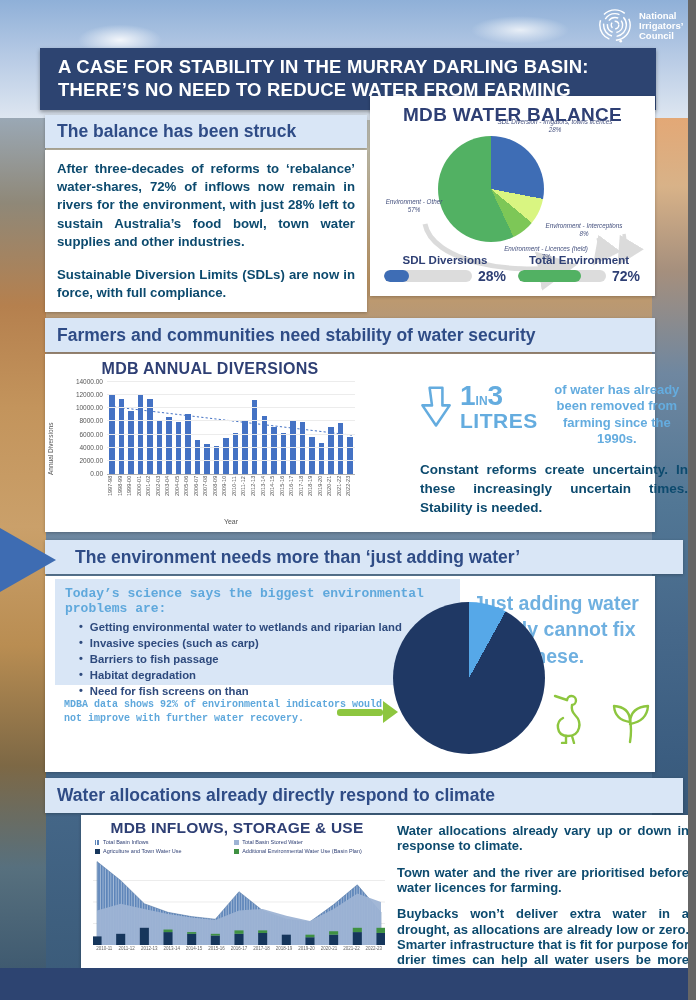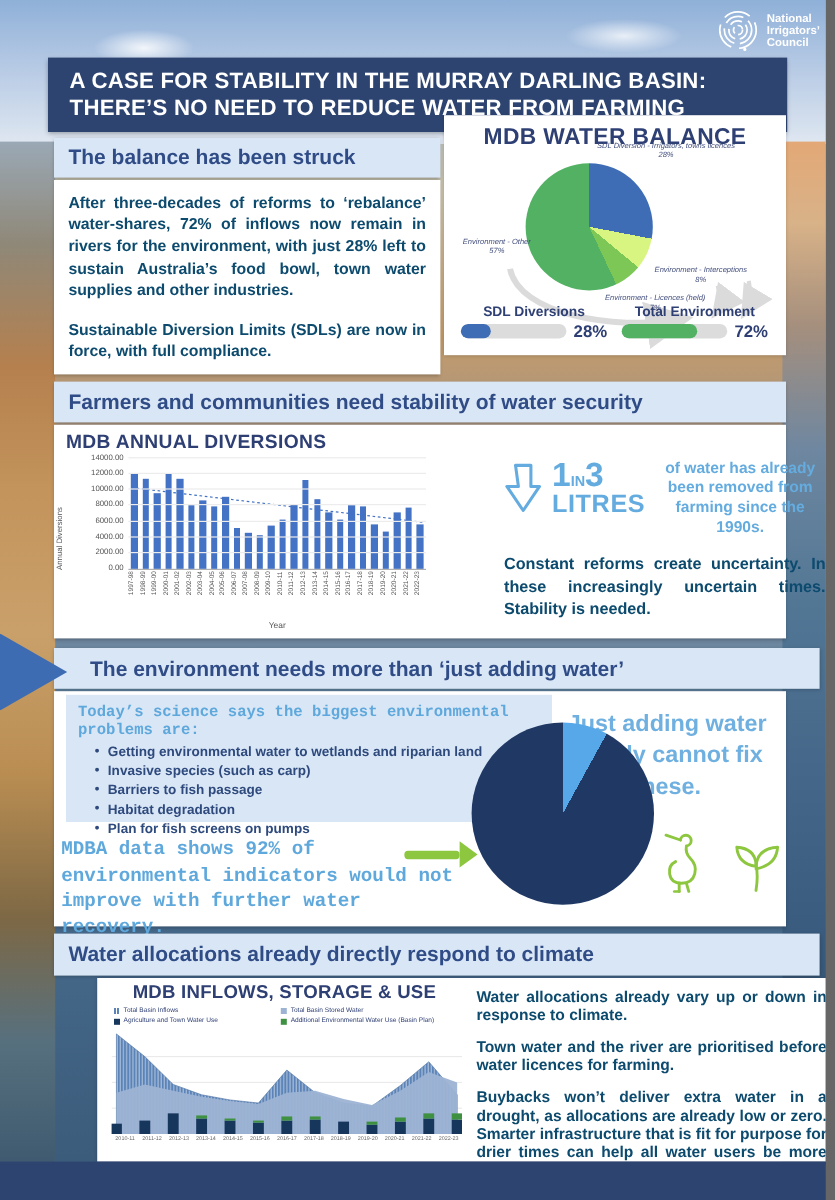--- a/index.html
+++ b/index.html
@@ -46,21 +46,21 @@
   .wb-row{display:flex;flex-direction:column;gap:2px;align-items:center;}
   .wb-bar-label{font-size:11.5px;font-weight:bold;color:#2e3f74;}
   .pill-wrap{display:flex;align-items:center;gap:6px;}
   .pill{width:88px;height:12px;border-radius:6px;background:#dcdcdc;overflow:hidden;}
   .pill-fill{height:100%;border-radius:6px;}
   .pill-val{font-size:14px;font-weight:bold;color:#2e3f74;}
 
   
   .s2-band{left:45px;top:318px;width:610px;height:34px;}
   .s2-panel{left:45px;top:354px;width:610px;height:178px;}
-  .ad-title{left:10px;top:6px;width:310px;text-align:left;font-size:16px;font-weight:bold;color:#2e3f74;letter-spacing:.3px;}
+  .ad-title{left:10px;top:6px;width:310px;text-align:center;font-size:16px;font-weight:bold;color:#2e3f74;letter-spacing:.3px;}
   .ad-ylab{left:2px;top:60px;width:14px;font-size:6.5px;color:#555;writing-mode:vertical-rl;transform:rotate(180deg);height:70px;text-align:center;}
   .ad-yticks{left:14px;top:24px;width:44px;height:100px;}
   .ad-ytick{position:absolute;right:0;font-size:6.5px;color:#555;}
   .ad-plot{left:62px;top:28px;width:248px;height:92px;border-bottom:1px solid #b0b0b0;}
   .ad-bars{position:absolute;inset:0;display:flex;align-items:flex-end;}
   .ad-col{flex:1;display:flex;justify-content:center;align-items:flex-end;height:100%;}
   .ad-bar{width:58%;}
   .ad-grid{position:absolute;left:0;width:100%;height:1px;background:#ececec;}
   .ad-trend{position:absolute;inset:0;width:100%;height:100%;}
   .ad-xlabels{left:62px;top:122px;width:248px;height:44px;display:flex;}
@@ -77,21 +77,21 @@
 
   
   .s3-arrow{left:0;top:528px;width:56px;height:64px;background:#3e6cb2;
             clip-path:polygon(0 0,100% 50%,0 100%);z-index:5;}
   .s3-band{left:45px;top:540px;width:638px;height:34px;}
   .s3-panel{left:45px;top:576px;width:610px;height:196px;}
   .s3-bluebox{left:10px;top:3px;width:405px;height:106px;background:#d9e6f6;padding:7px 10px;box-sizing:border-box;}
   .s3-intro{font-size:13px;}
   .bullet-row{display:flex;gap:7px;font-size:11.3px;font-weight:bold;color:#2e4a7d;line-height:1.42;padding-left:14px;}
   .bullet-row .dot{font-size:11px;}
-  .s3-mdba{left:6px;top:122px;width:330px;font-size:16px;line-height:1.35;text-align:left;}
+  .s3-mdba{left:19px;top:122px;width:330px;font-size:10px;line-height:1.35;text-align:left;}
   .env-pie{left:348px;top:26px;width:152px;height:152px;border-radius:50%;z-index:2;}
   .green-arrow{left:292px;top:125px;display:flex;align-items:center;z-index:3;}
   .green-arrow .shaft{width:46px;height:7px;background:#8dc63f;border-radius:3px;}
   .green-arrow .head{width:0;height:0;border-left:15px solid #8dc63f;border-top:11px solid transparent;border-bottom:11px solid transparent;}
   .s3-callout{left:412px;top:14px;width:198px;text-align:center;font-size:19.5px;font-weight:bold;color:#6fb0e0;line-height:1.35;}
   .s3-icons{left:430px;top:112px;width:180px;display:flex;gap:10px;align-items:flex-end;}
 
   
   .s4-band{left:45px;top:778px;width:638px;height:35px;}
   .s4-panel{left:45px;top:815px;width:610px;height:153px;margin-left:36px;}
@@ -370,21 +370,21 @@
           <div class="bullet-row">
             <span class="dot">•</span>
             <span>Barriers to fish passage</span>
           </div>
           <div class="bullet-row">
             <span class="dot">•</span>
             <span>Habitat degradation</span>
           </div>
           <div class="bullet-row">
             <span class="dot">•</span>
-            <span>Plan for fish screens on pumps</span>
+            <span>Need for fish screens on than</span>
           </div>
         </div>
     </div>
     <div class="abs env-pie" style="background: conic-gradient(rgb(86, 168, 232) 0deg, rgb(86, 168, 232) 28.8deg, rgb(31, 56, 100) 28.8deg, rgb(31, 56, 100) 360deg);"></div>
     <div class="abs green-arrow">
       <span class="shaft"></span>
         <span class="head"></span>
     </div>
     <div class="abs s3-mdba accent">MDBA data shows 92% of environmental indicators would not improve with further water recovery.</div>
     <div class="abs s3-callout">Just adding water simply cannot fix these.</div>

